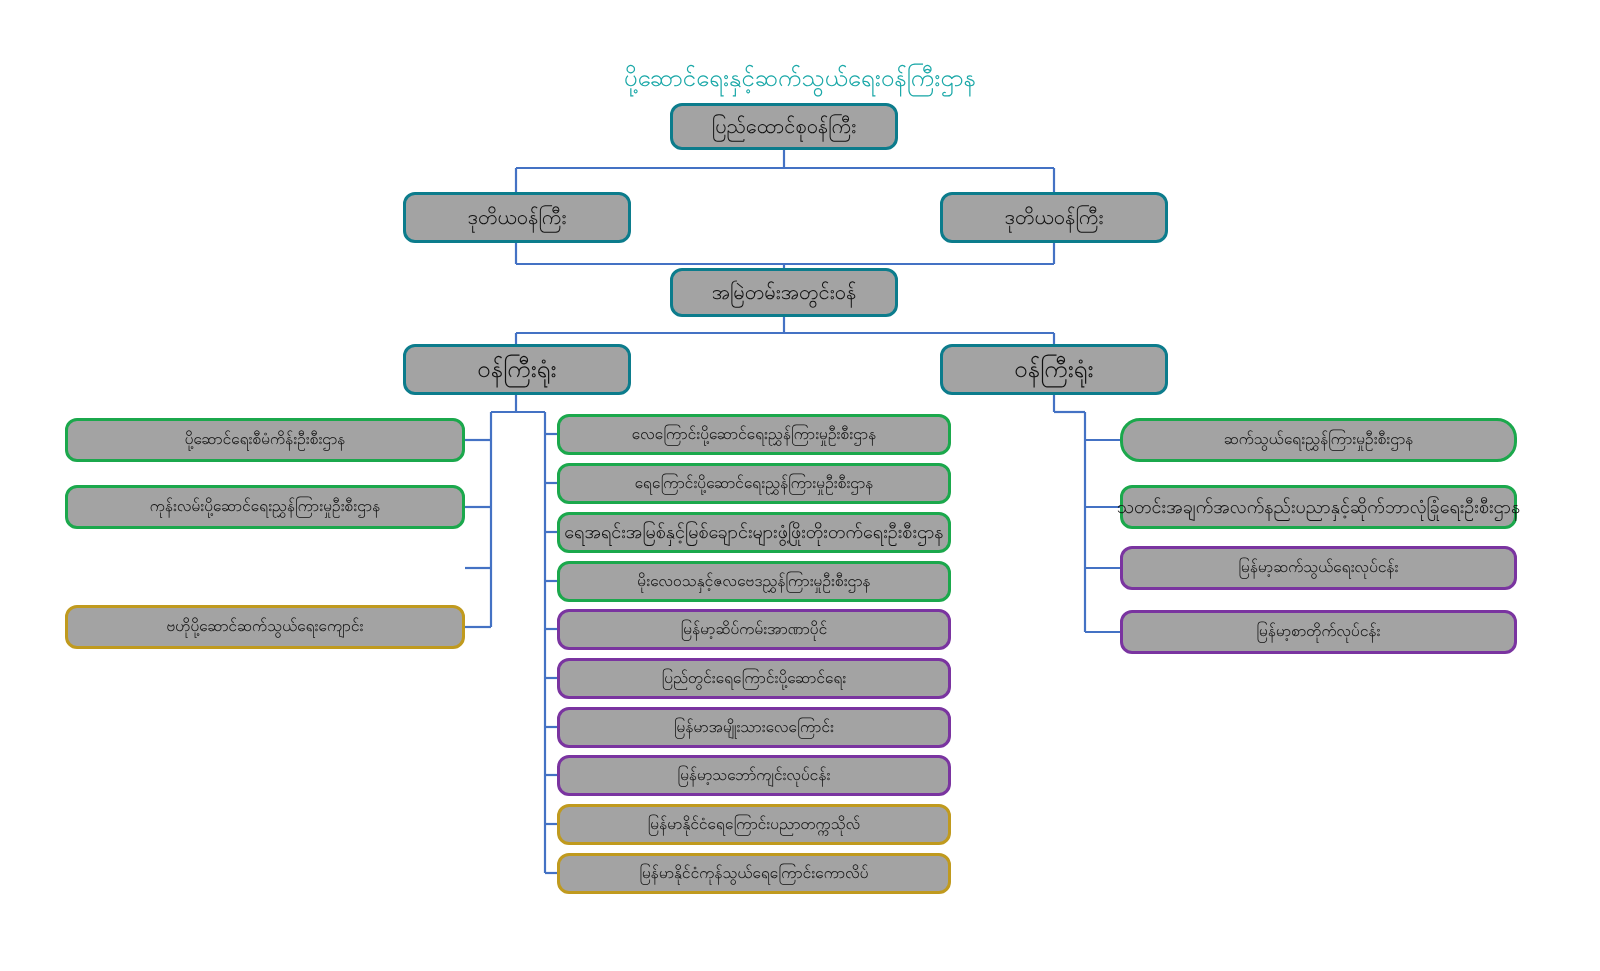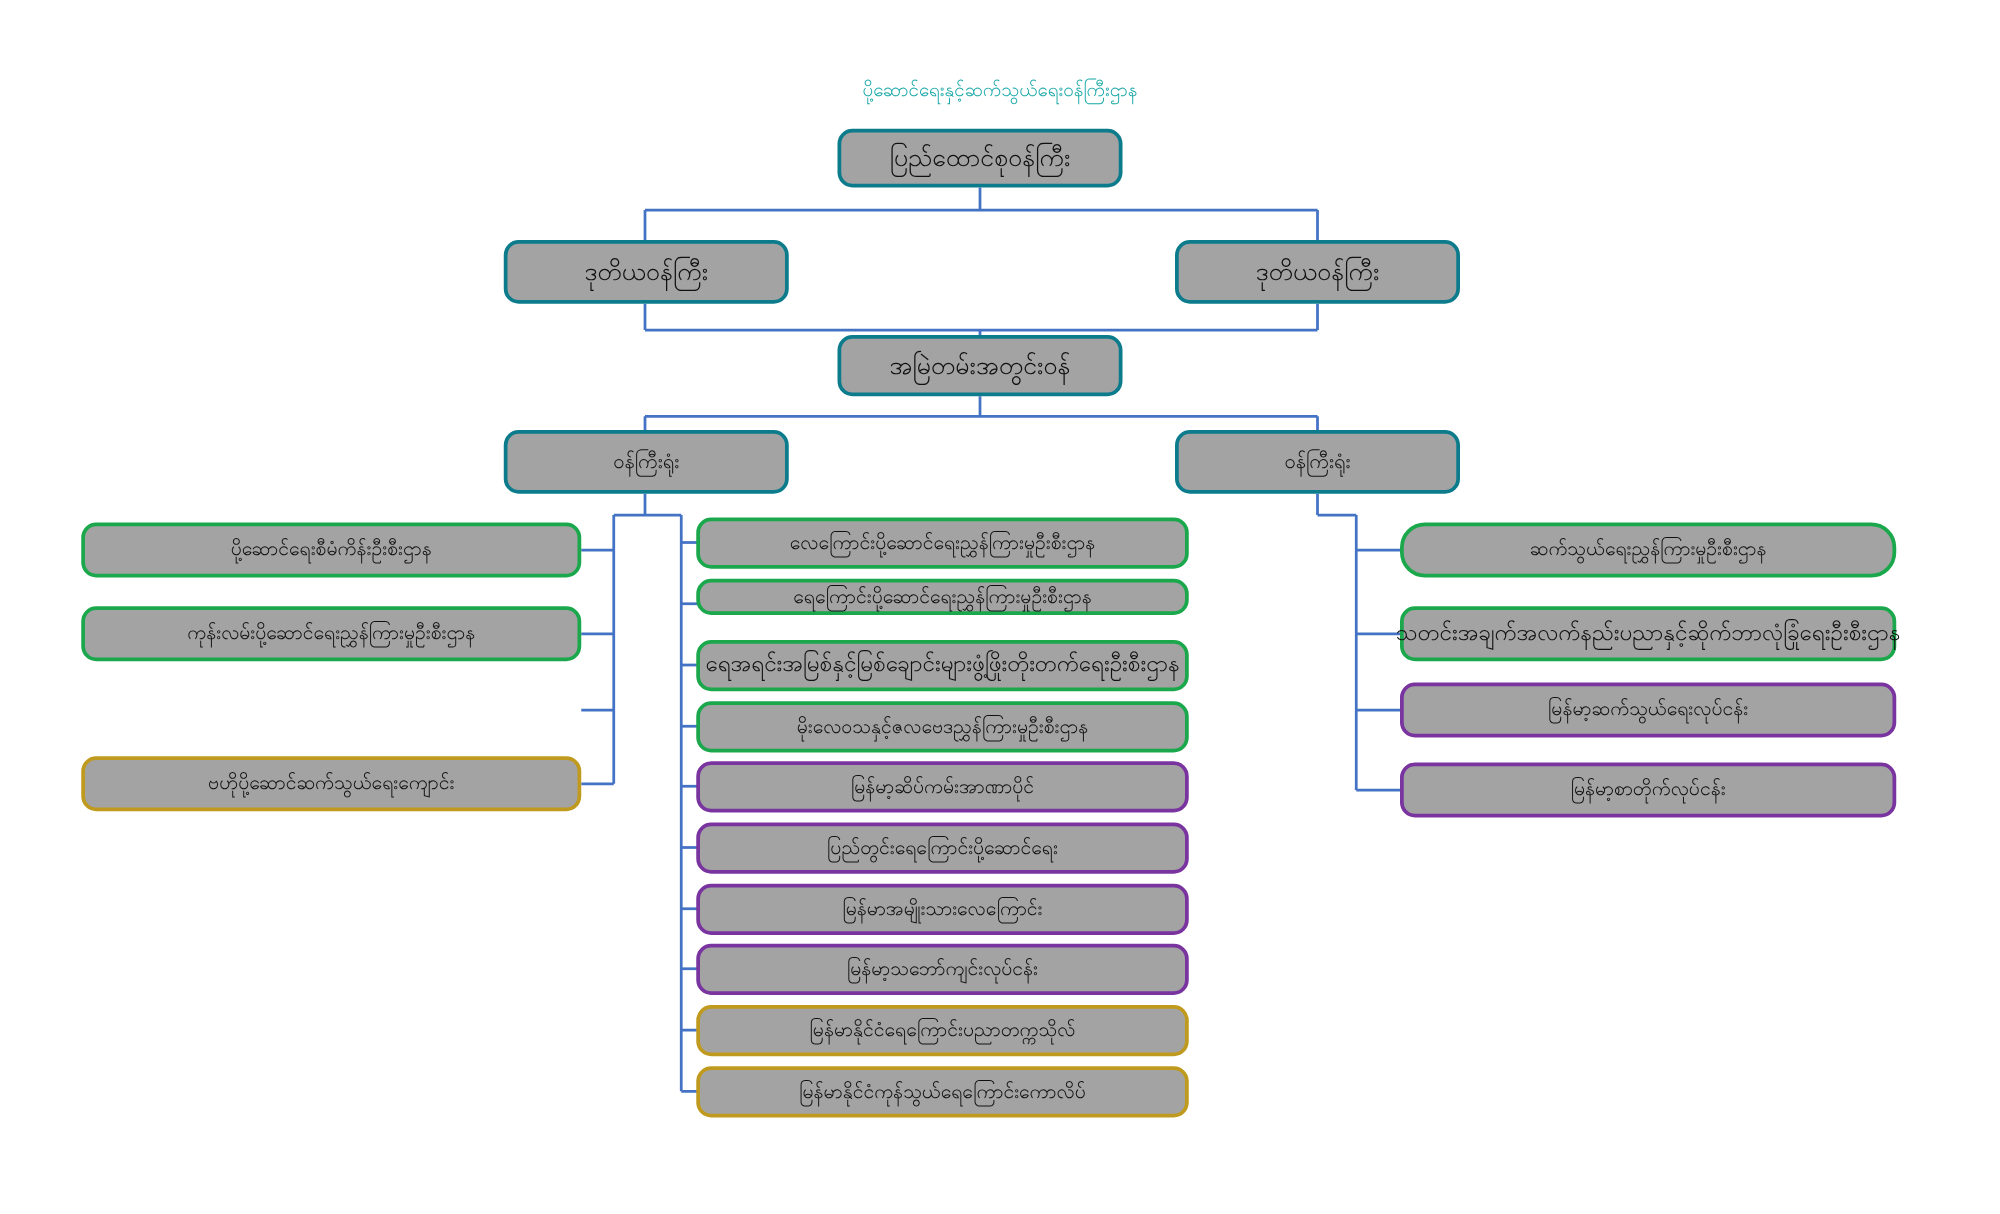--- a/index.html
+++ b/index.html
@@ -26,30 +26,30 @@
   .node span{display:block;padding:0 8px;white-space:nowrap;}
 
   
   .teal   { border-color:#0C7C8C; border-width:3.5px; }
   .green  { border-color:#1BA84C; border-width:3.5px; }
   .purple { border-color:#7A34A0; border-width:3.5px; }
   .gold   { border-color:#C09A1E; border-width:3.5px; }
 
   
   .tier-exec   { font-size:20px; }
-  .tier-office { font-size:16px; }
+  .tier-office { font-size:24px; }
   .tier-leaf   { font-size:15.5px; }
   .tier-leaf-sm{ font-size:18px; }
 
   #diagram-title{
     position:absolute;
     left:0;right:0;top:62px;
     text-align:center;
     color:#1BA8A8;
-    font-size:15px;
+    font-size:24px;
     letter-spacing:0px;
     z-index:6;
   }
 </style>
 </head>
 <body>
 
 <div id="chart-root">
 
   <svg id="connectors" viewBox="0 0 1600 971" preserveAspectRatio="none">
@@ -133,21 +133,21 @@
   <div class="node green tier-leaf" style="left:65px;top:485px;width:400px;height:44px;">
     <span>ကုန်းလမ်းပို့ဆောင်ရေးညွှန်ကြားမှုဦးစီးဌာန</span>
   </div>
   <div class="node gold tier-leaf" style="left:65px;top:605px;width:400px;height:44px;">
     <span>ဗဟိုပို့ဆောင်ဆက်သွယ်ရေးကျောင်း</span>
   </div>
 
   <div class="node green tier-leaf" style="left:557px;top:414px;width:394px;height:41px;">
     <span>လေကြောင်းပို့ဆောင်ရေးညွှန်ကြားမှုဦးစီးဌာန</span>
   </div>
-  <div class="node green tier-leaf" style="left:557px;top:463px;width:394px;height:29px;">
+  <div class="node green tier-leaf" style="left:557px;top:463px;width:394px;height:41px;">
     <span>ရေကြောင်းပို့ဆောင်ရေးညွှန်ကြားမှုဦးစီးဌာန</span>
   </div>
   <div class="node green tier-leaf-sm" style="left:557px;top:512px;width:394px;height:41px;">
     <span>ရေအရင်းအမြစ်နှင့်မြစ်ချောင်းများဖွံ့ဖြိုးတိုးတက်ရေးဦးစီးဌာန</span>
   </div>
   <div class="node green tier-leaf" style="left:557px;top:561px;width:394px;height:41px;">
     <span>မိုးလေဝသနှင့်ဇလဗေဒညွှန်ကြားမှုဦးစီးဌာန</span>
   </div>
   <div class="node purple tier-leaf" style="left:557px;top:609px;width:394px;height:41px;">
     <span>မြန်မာ့ဆိပ်ကမ်းအာဏာပိုင်</span>

